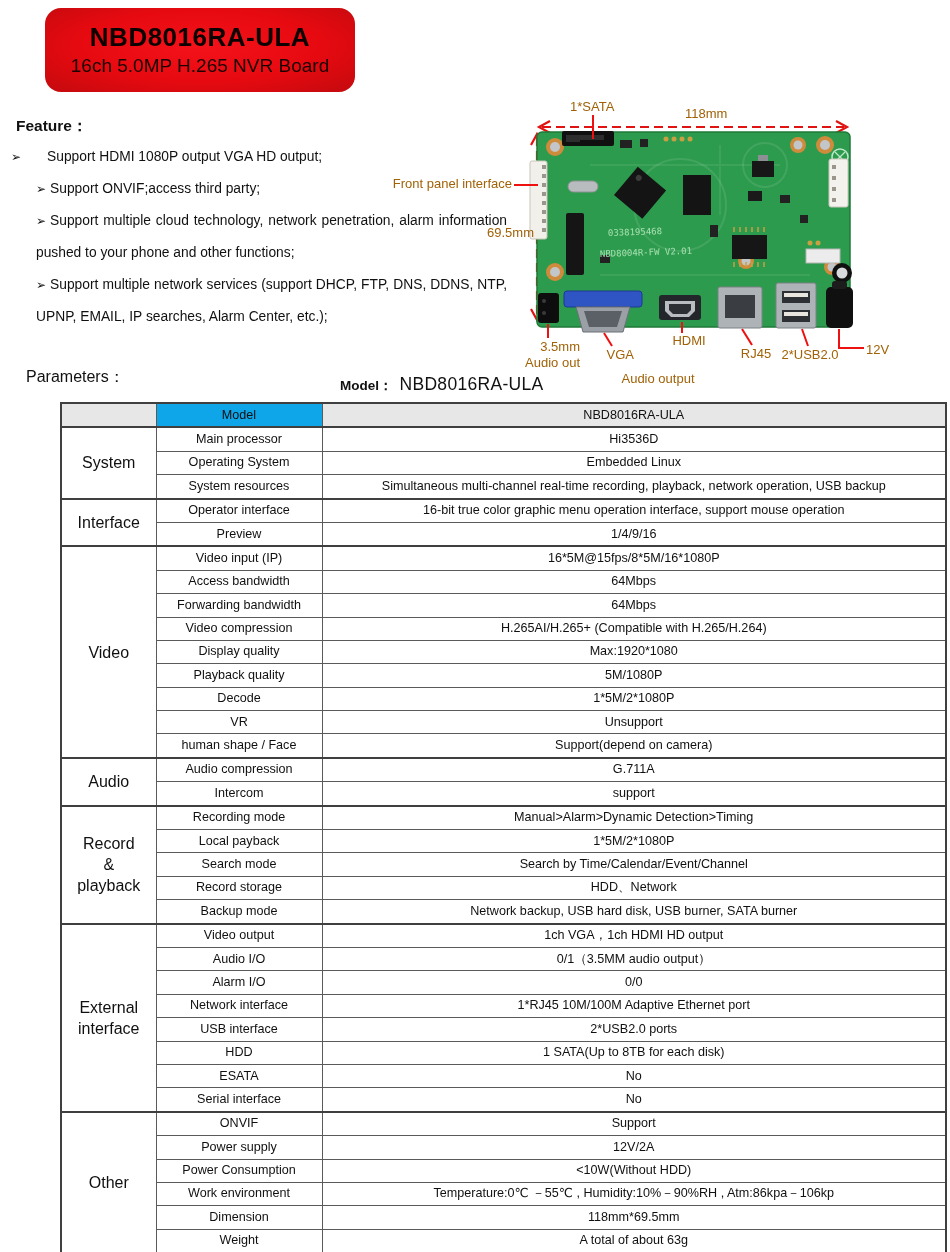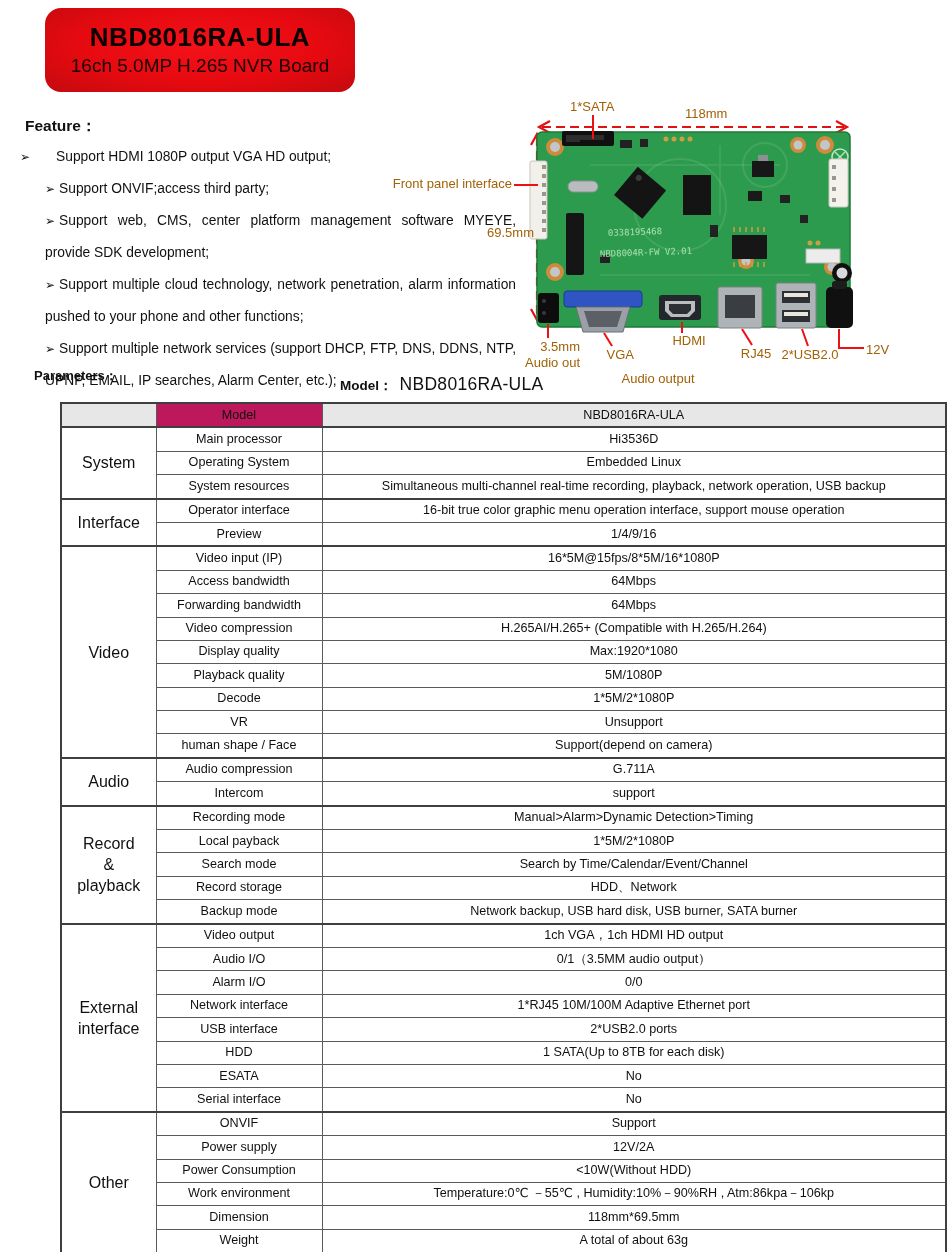--- a/index.html
+++ b/index.html
@@ -11,21 +11,21 @@
   
   .banner{
     position:absolute;left:45px;top:8px;width:310px;height:84px;
     border-radius:16px;
     background:radial-gradient(ellipse at 50% 45%, #f5121a 0%, #e60a10 55%, #c30a0e 100%);
     display:flex;flex-direction:column;align-items:center;justify-content:center;
   }
   .banner-title{font-size:26px;font-weight:bold;color:#0d0000;letter-spacing:.5px;line-height:1.1;}
   .banner-subtitle{font-size:19px;color:#1a0000;margin-top:4px;}
   
-  .feature-section{position:absolute;left:20px;top:116px;width:496px;}
+  .feature-section{position:absolute;left:11px;top:116px;width:496px;}
   .feature-heading{font-size:15.5px;font-weight:bold;margin:0 0 4px 5px;}
   .feature-item{font-size:13.8px;line-height:32px;text-align:justify;}
   .feature-item .bullet{font-size:12px;}
   .feature-item.level1 .bullet{margin-right:26px;}
   .feature-item.level2{margin-left:25px;}
   .feature-item.level2 .bullet{margin-right:4px;}
   
   .board-figure{position:absolute;left:480px;top:95px;width:470px;height:300px;}
   .board-figure .lbl{position:absolute;font-size:13px;color:#a16207;white-space:nowrap;}
   .lbl-sata{left:90px;top:4px;}
@@ -33,21 +33,21 @@
   .lbl-front-panel{left:-88px;top:81px;width:120px;text-align:right;}
   .lbl-height{left:7px;top:130px;}
   .lbl-audio35{left:36px;top:244px;width:64px;text-align:right;line-height:16px;}
   .lbl-vga{left:110px;top:252px;width:44px;text-align:right;}
   .lbl-hdmi{left:186px;top:238px;width:46px;text-align:center;}
   .lbl-rj45{left:255px;top:251px;width:42px;text-align:center;}
   .lbl-usb{left:296px;top:252px;width:68px;text-align:center;}
   .lbl-12v{left:386px;top:247px;}
   .lbl-audio-output{left:134px;top:276px;width:88px;text-align:center;}
   
-  .parameters-heading{position:absolute;left:34px;top:367px;font-size:13px;font-weight:bold;}
+  .parameters-heading{position:absolute;left:26px;top:367px;font-size:16px;font-weight:normal;}
   .model-line{position:absolute;left:316px;top:374px;display:flex;align-items:baseline;}
   .model-label{font-size:13.5px;font-weight:bold;padding-left:24px;}
   .model-value{font-size:17.5px;margin-left:7px;letter-spacing:.3px;}
   
   .spec-table-wrap{position:absolute;left:60px;top:402px;}
   table.spec-table{
     border-collapse:collapse;table-layout:fixed;width:885px;
     border:2px solid #3f3f3f;font-size:12.6px;color:#101010;
   }
   table.spec-table td{
@@ -65,21 +65,20 @@
 <div class="banner" style="background: radial-gradient(at 50% 45%, rgb(245, 18, 26) 0%, rgb(230, 10, 16) 55%, rgb(195, 10, 14) 100%);">
   <div class="banner-title">NBD8016RA-ULA</div>
   <div class="banner-subtitle">16ch 5.0MP H.265 NVR Board</div>
 </div>
 
 <div class="feature-section">
   <div class="feature-heading">Feature：</div>
   <div>
       <div class="feature-item level1"><span class="bullet">➢</span><span>Support HDMI 1080P output VGA HD output;</span></div>
       <div class="feature-item level2"><span class="bullet">➢</span><span>Support ONVIF;access third party;</span></div>
-      <div class="feature-item level2"><span class="bullet">➢</span><span>Support web, CMS, center platform management software MYEYE, provide SDK development;</span></div>
       <div class="feature-item level2"><span class="bullet">➢</span><span>Support multiple cloud technology, network penetration, alarm information pushed to your phone and other functions;</span></div>
       <div class="feature-item level2"><span class="bullet">➢</span><span>Support multiple network services (support DHCP, FTP, DNS, DDNS, NTP, UPNP, EMAIL, IP searches, Alarm Center, etc.);</span></div>
     </div>
 </div>
 
 <div class="board-figure">
   <svg width="470" height="300" viewBox="0 0 470 300">
 
     <g stroke="#e01212" stroke-width="2.2" fill="none">
       <path d="M62 32 H364" stroke-dasharray="9 5"></path>
@@ -262,21 +261,21 @@
 <div class="spec-table-wrap">
   <table class="spec-table">
     <colgroup>
         <col style="width:95px">
         <col style="width:166px">
         <col style="width:624px">
       </colgroup>
     <tbody>
         <tr class="header-row group-start">
           <td class="cat-cell" style="background: rgb(231, 231, 231);"></td>
-          <td class="label-cell" style="background: #be185d; margin-top: 9px;">Model</td>
+          <td class="label-cell" style="background: #0ea5e9; margin-top: 9px;">Model</td>
           <td class="value-cell" style="background: rgb(231, 231, 231);">NBD8016RA-ULA</td>
         </tr>
         <tr class="group-start">
           <td class="cat-cell" rowspan="3">
             <div>System</div>
           </td>
           <td class="label-cell">Main processor</td>
           <td class="value-cell">Hi3536D</td>
         </tr>
         <tr>

